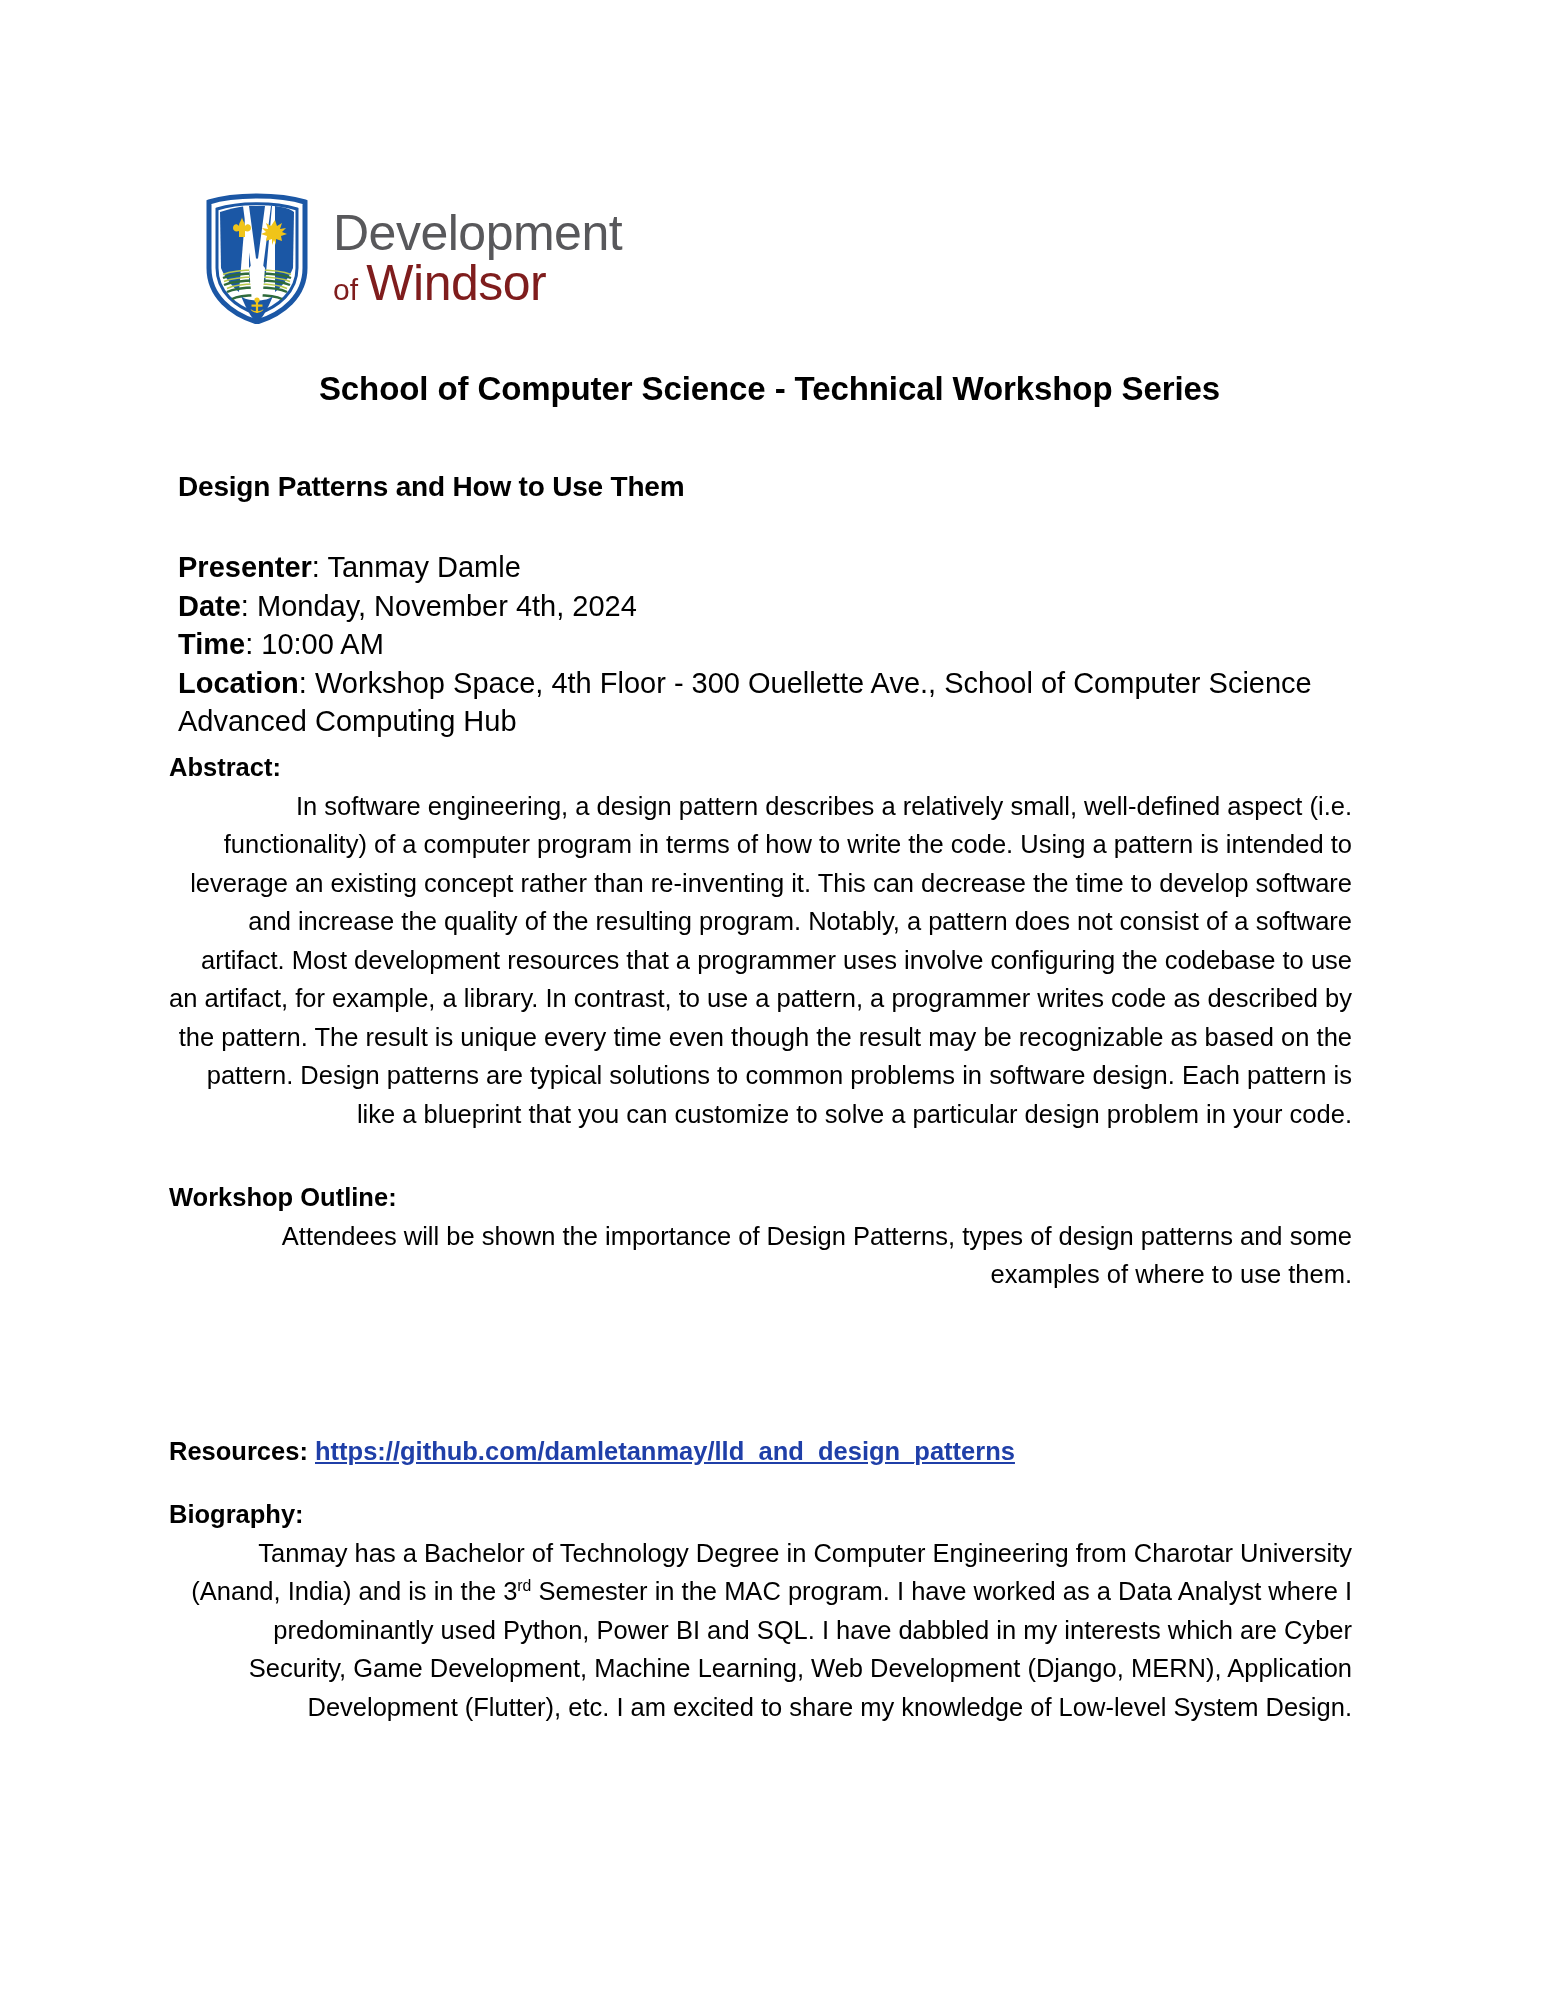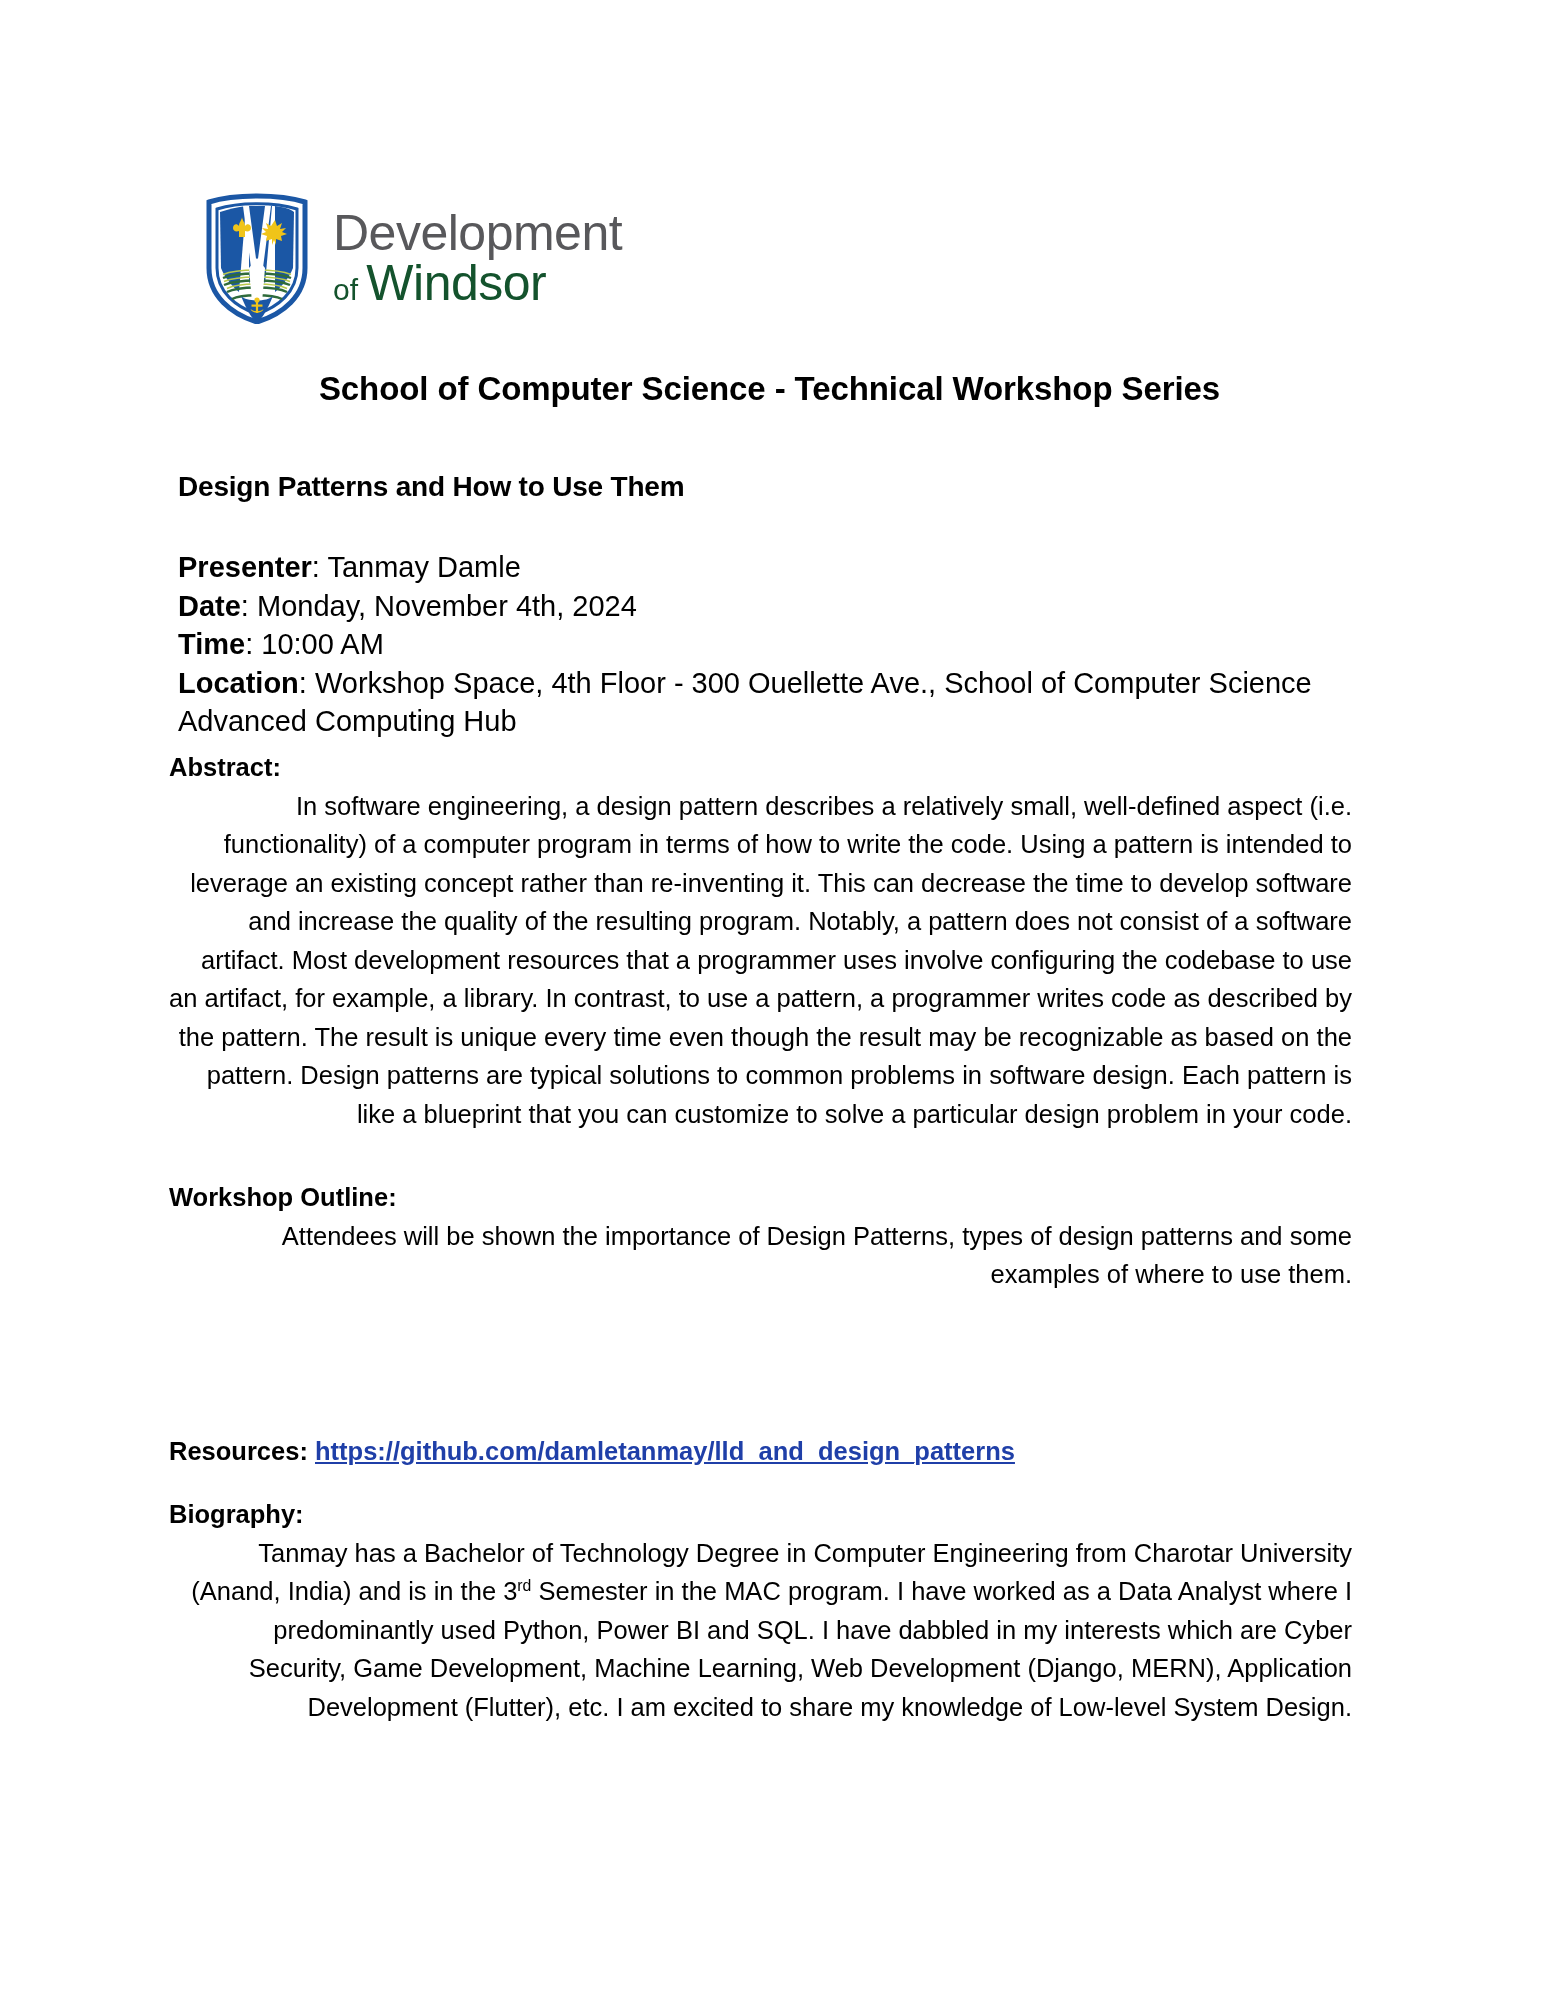--- a/index.html
+++ b/index.html
@@ -48,21 +48,21 @@
     font-size: 50px;
     font-weight: 400;
     letter-spacing: -0.5px;
     display: block;
     color: #58585b;
   }
   .logo-line2 {
     display: block;
     font-size: 50px;
     letter-spacing: -0.5px;
-    color: #14532d;
+    color: #7f1d1d;
     margin-top: 2px;
   }
   .logo-of {
     font-size: 30px;
     letter-spacing: 0px;
   }
 
   
   .series-header {
     position: absolute;

